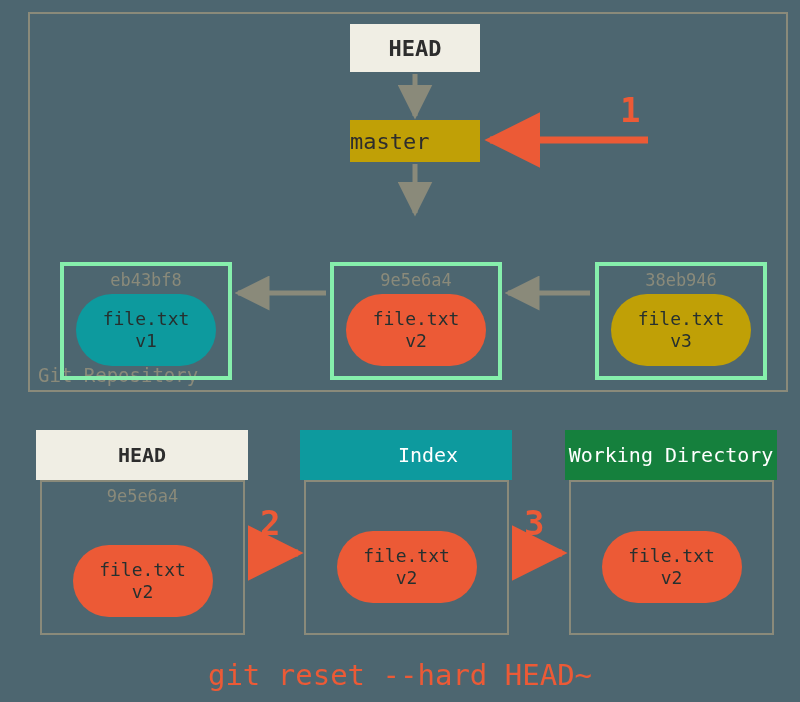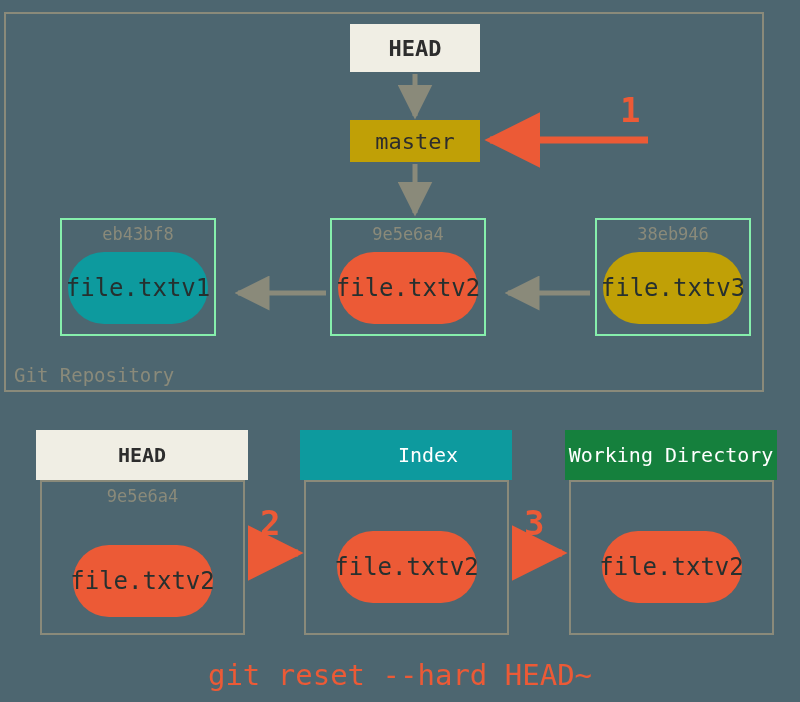--- a/index.html
+++ b/index.html
@@ -8,21 +8,21 @@
     width: 800px;
     height: 702px;
     background: #4d6670;
     font-family: 'DejaVu Sans Mono', 'Menlo', 'Consolas', monospace;
     position: relative;
     overflow: hidden;
   }
   .repo-box {
     position: absolute;
     border: 2px solid #8a8a7a;
-    left: 4px;
+    left: 28px;
     top: 12px;
     width: 760px;
     height: 380px;
   }
   .repo-label {
     position: absolute;
     left: 8px;
     bottom: 4px;
     font-size: 19px;
     color: #8a8a7a;
@@ -39,42 +39,42 @@
     justify-content: center;
   }
   .branch-box {
     position: absolute;
     background: #c0a006;
     color: #2d2d2d;
     font-size: 22px;
     text-align: center;
     display: flex;
     align-items: center;
-    justify-content: center;
   }
   .commit-box {
     position: absolute;
-    border: 2px solid #86efac;
-    width: 156px;
+    border: 4px solid #86efac;
+    width: 172px;
     height: 118px;
+    margin-top: 44px;
   }
   .commit-hash {
     text-align: center;
     color: #8a8a7a;
     font-size: 17px;
     margin-top: 4px;
   }
   .file-pill {
     position: absolute;
     border-radius: 40px;
     display: flex;
     align-items: center;
     justify-content: center;
-    flex-direction: row;
-    font-size: 24px;
+    flex-direction: column;
+    font-size: 18px;
     color: #26302f;
     width: 140px;
     height: 72px;
     line-height: 1.2;
     left: 50%;
     transform: translateX(-50%);
     bottom: 10px;
   }
   .teal { background: #0d9a9e; }
   .orange { background: #ec5a36; }

